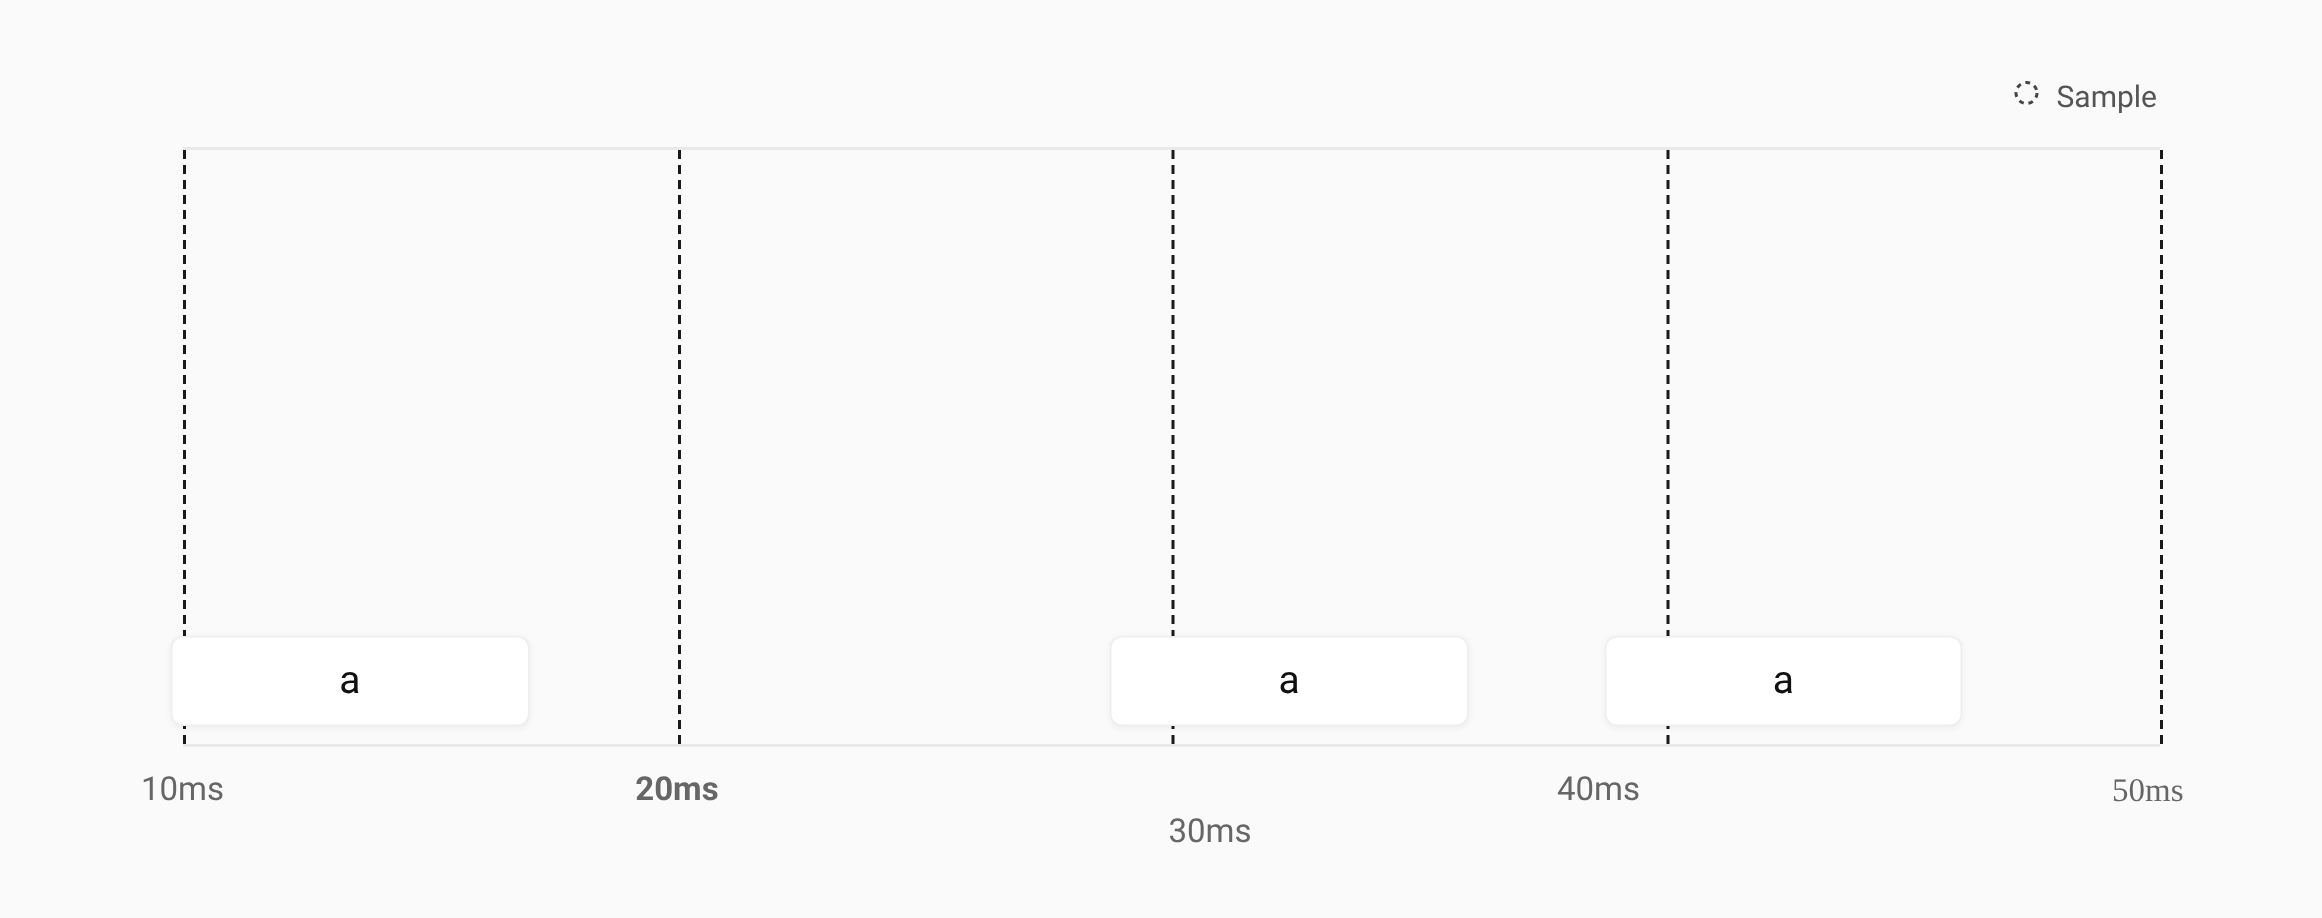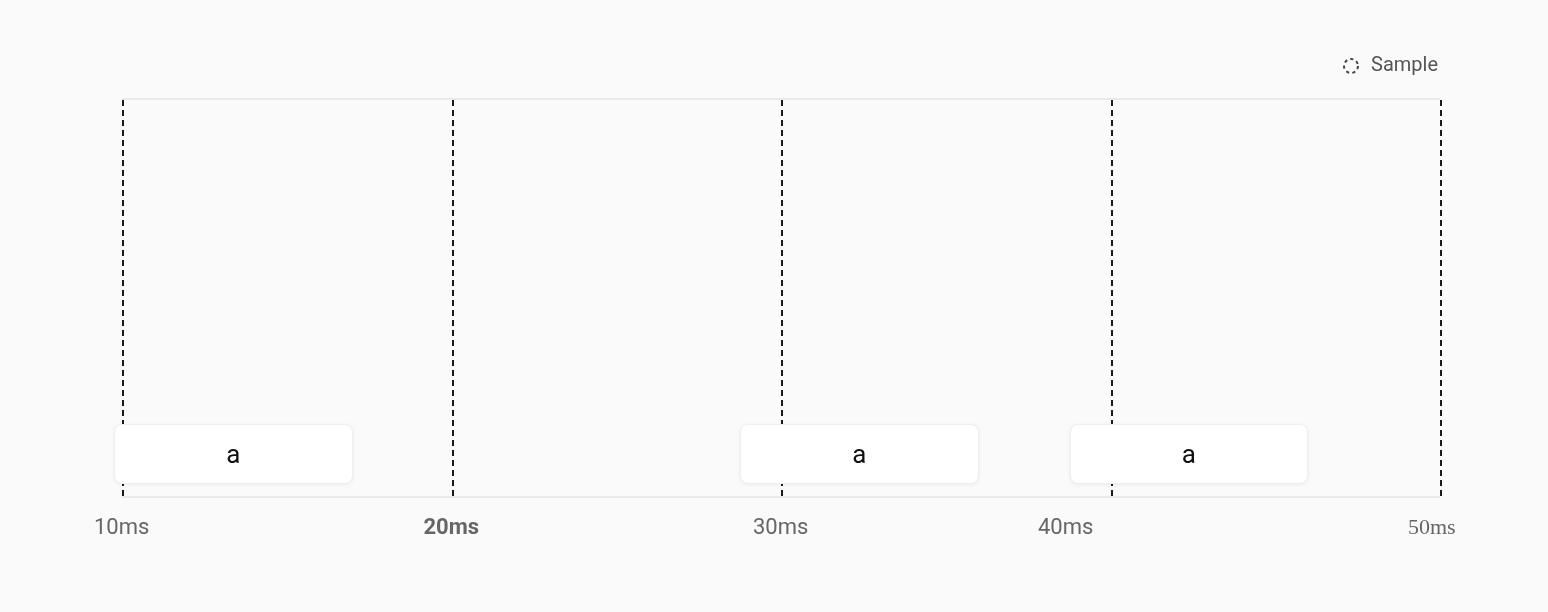--- a/index.html
+++ b/index.html
@@ -11,21 +11,21 @@
       width: 1548px;
       height: 612px;
       position: relative;
       overflow: hidden;
     }
     .legend {
       position: absolute;
       top: 52px;
       right: 110px;
       display: flex;
-      align-items: flex-end;
+      align-items: flex-start;
       gap: 10px;
     }
     .legend-icon {
       width: 20px;
       height: 20px;
       display: flex;
       align-items: center;
       justify-content: center;
     }
     .legend-label {
@@ -82,21 +82,21 @@
   <span class="legend-label">Sample</span>
 </div>
 
 <div class="chart-area">
 
 <div class="vline" style="left: 0px;"></div>
     <div class="tick-label" style="left: -28px; text-align: center;">10ms</div>
     <div class="vline" style="left: 329.5px;"></div>
     <div class="tick-label" style="left: 301.5px; font-weight: bold;">20ms</div>
     <div class="vline" style="left: 659px;"></div>
-    <div class="tick-label" style="left: 631px;">30ms</div>
+    <div class="tick-label" style="left: 657px; margin-top: 28px;">30ms</div>
     <div class="vline" style="left: 988.5px;"></div>
     <div class="tick-label" style="left: 916px;">40ms</div>
     <div class="vline" style="left: 1318px;"></div>
     <div class="tick-label" style="left: 1286px; font-family: Liberation Serif, serif;">50ms</div>
     <div class="sample-card" style="left: -8px; width: 238.65px;">a</div>
     <div class="sample-card" style="left: 618.05px; width: 238.65px;">a</div>
     <div class="sample-card" style="left: 947.55px; width: 238.65px;">a</div>
   </div>
 
 </body></html>

